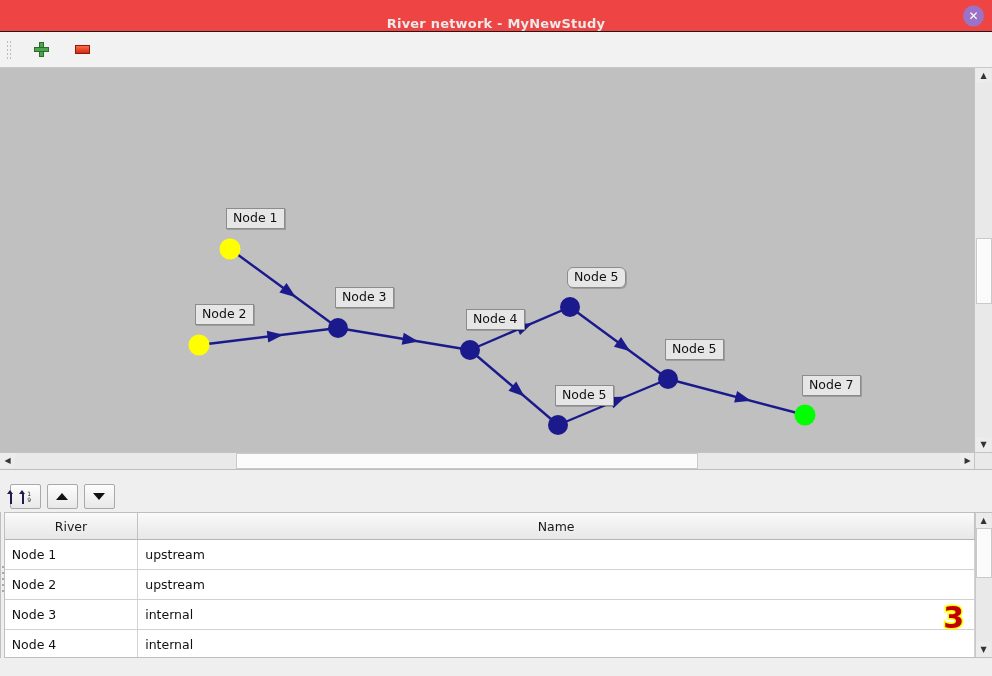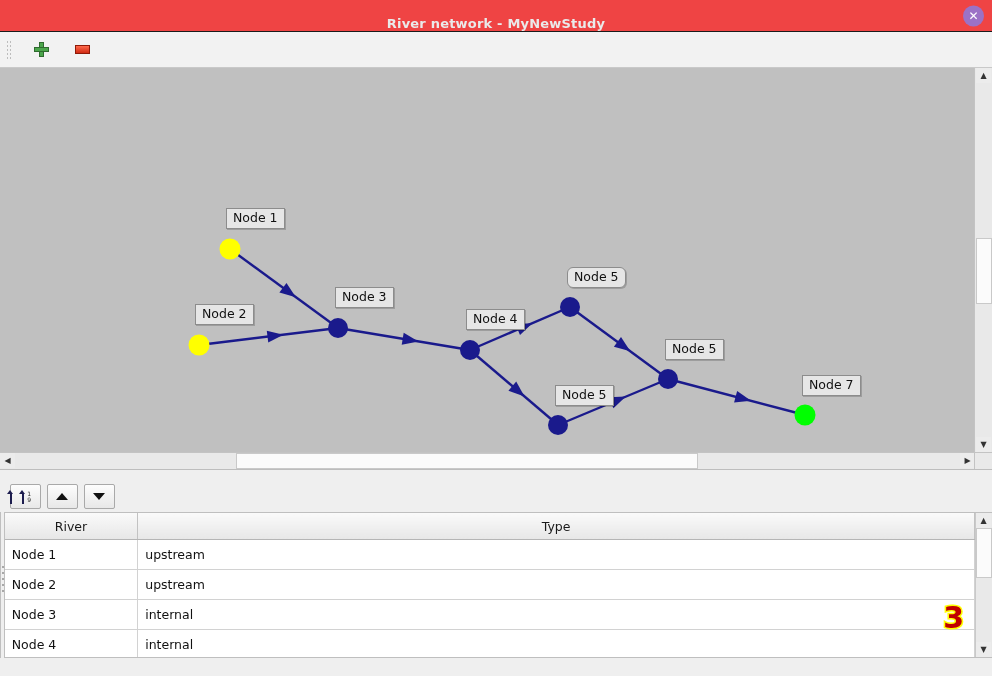--- a/index.html
+++ b/index.html
@@ -427,21 +427,21 @@
       <div class="table-outer">
         <div class="table-scrollport">
           <table class="grid" id="nodes-table">
             <colgroup>
                 <col style="width:133px">
                 <col>
               </colgroup>
             <thead>
                 <tr id="nodes-head">
                   <th>River</th>
-                  <th>Type</th>
+                  <th>Name</th>
                 </tr>
               </thead>
             <tbody id="nodes-body">
                 <tr>
                   <td>Node 1</td>
                   <td>upstream</td>
                 </tr>
                 <tr>
                   <td>Node 2</td>
                   <td>upstream</td>

